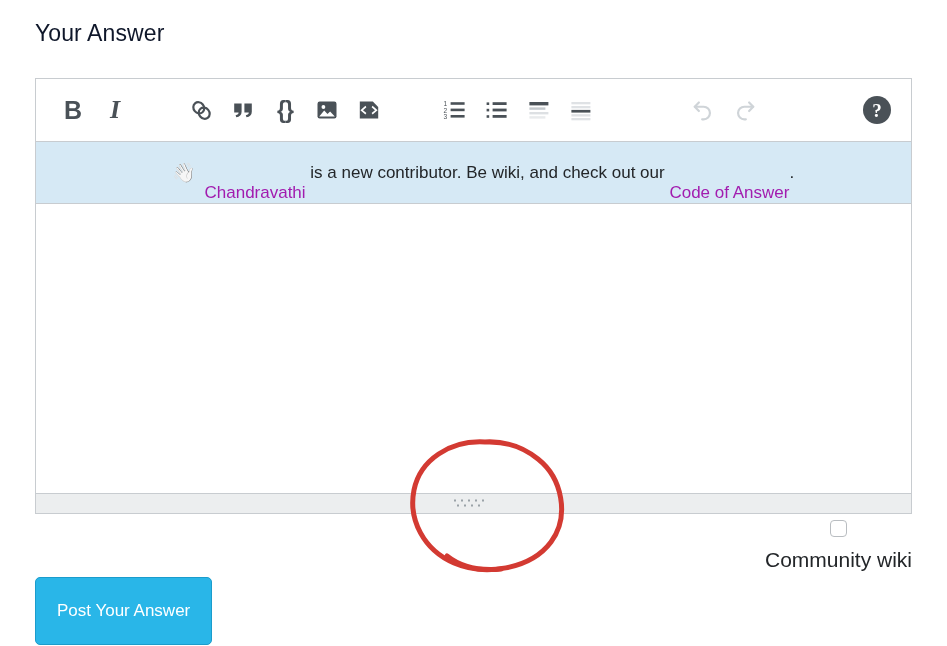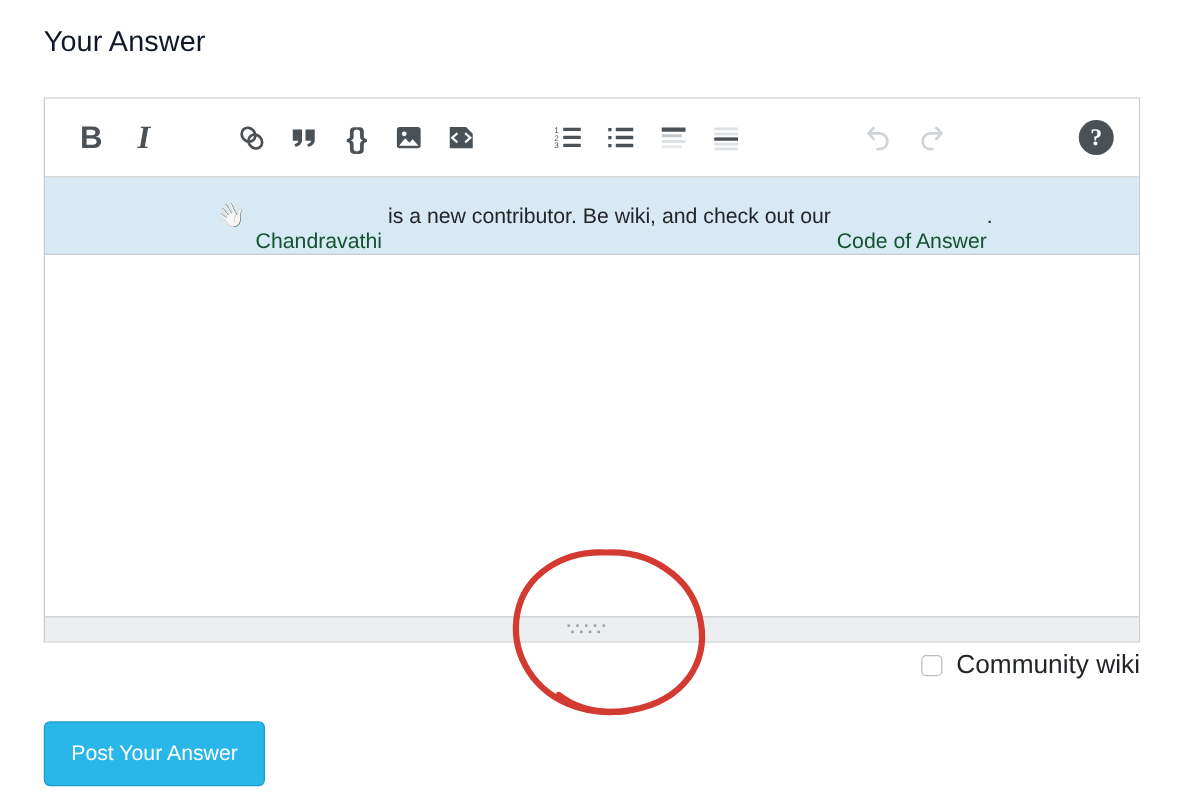--- a/index.html
+++ b/index.html
@@ -122,21 +122,21 @@
     padding-left: 20px;
   }
   #contributor-notice .wave {
     font-size: 19px;
     margin-right: 8px;
     line-height: 1;
     filter: grayscale(1) contrast(1.6);
   }
   #contributor-notice a,
   #contributor-notice .lnk {
-    color: #14532d;
+    color: #a21caf;
     text-decoration: none;
     cursor: pointer;
     margin-top: 40px;
   }
   #notice-text { white-space: pre; }
 
   
   #answer-textarea {
     height: 289px;
     background: #ffffff;
@@ -177,20 +177,21 @@
   }
 
   
   #community-wiki-row {
     position: absolute;
     right: 35px;
     top: 520px;
     display: flex;
     align-items: center;
     gap: 11px;
+    flex-direction: column;
   }
   #community-wiki-checkbox {
     width: 17px;
     height: 17px;
     border: 1px solid #b9bdc1;
     border-radius: 4px;
     background: #ffffff;
     box-sizing: border-box;
     cursor: pointer;
     flex: 0 0 auto;
@@ -200,21 +201,21 @@
     color: #232629;
     cursor: pointer;
     line-height: 24px;
   }
 
   
   #post-answer-button {
     position: absolute;
     left: 35px;
     top: 577px;
-    height: 52px;
+    height: 68px;
     padding: 0 21px;
     background: #29b6e8;
     border: 1px solid #1b9ccc;
     border-radius: 5px;
     color: #ffffff;
     font-size: 17px;
     font-family: "Liberation Sans", sans-serif;
     display: flex;
     align-items: center;
     justify-content: center;

